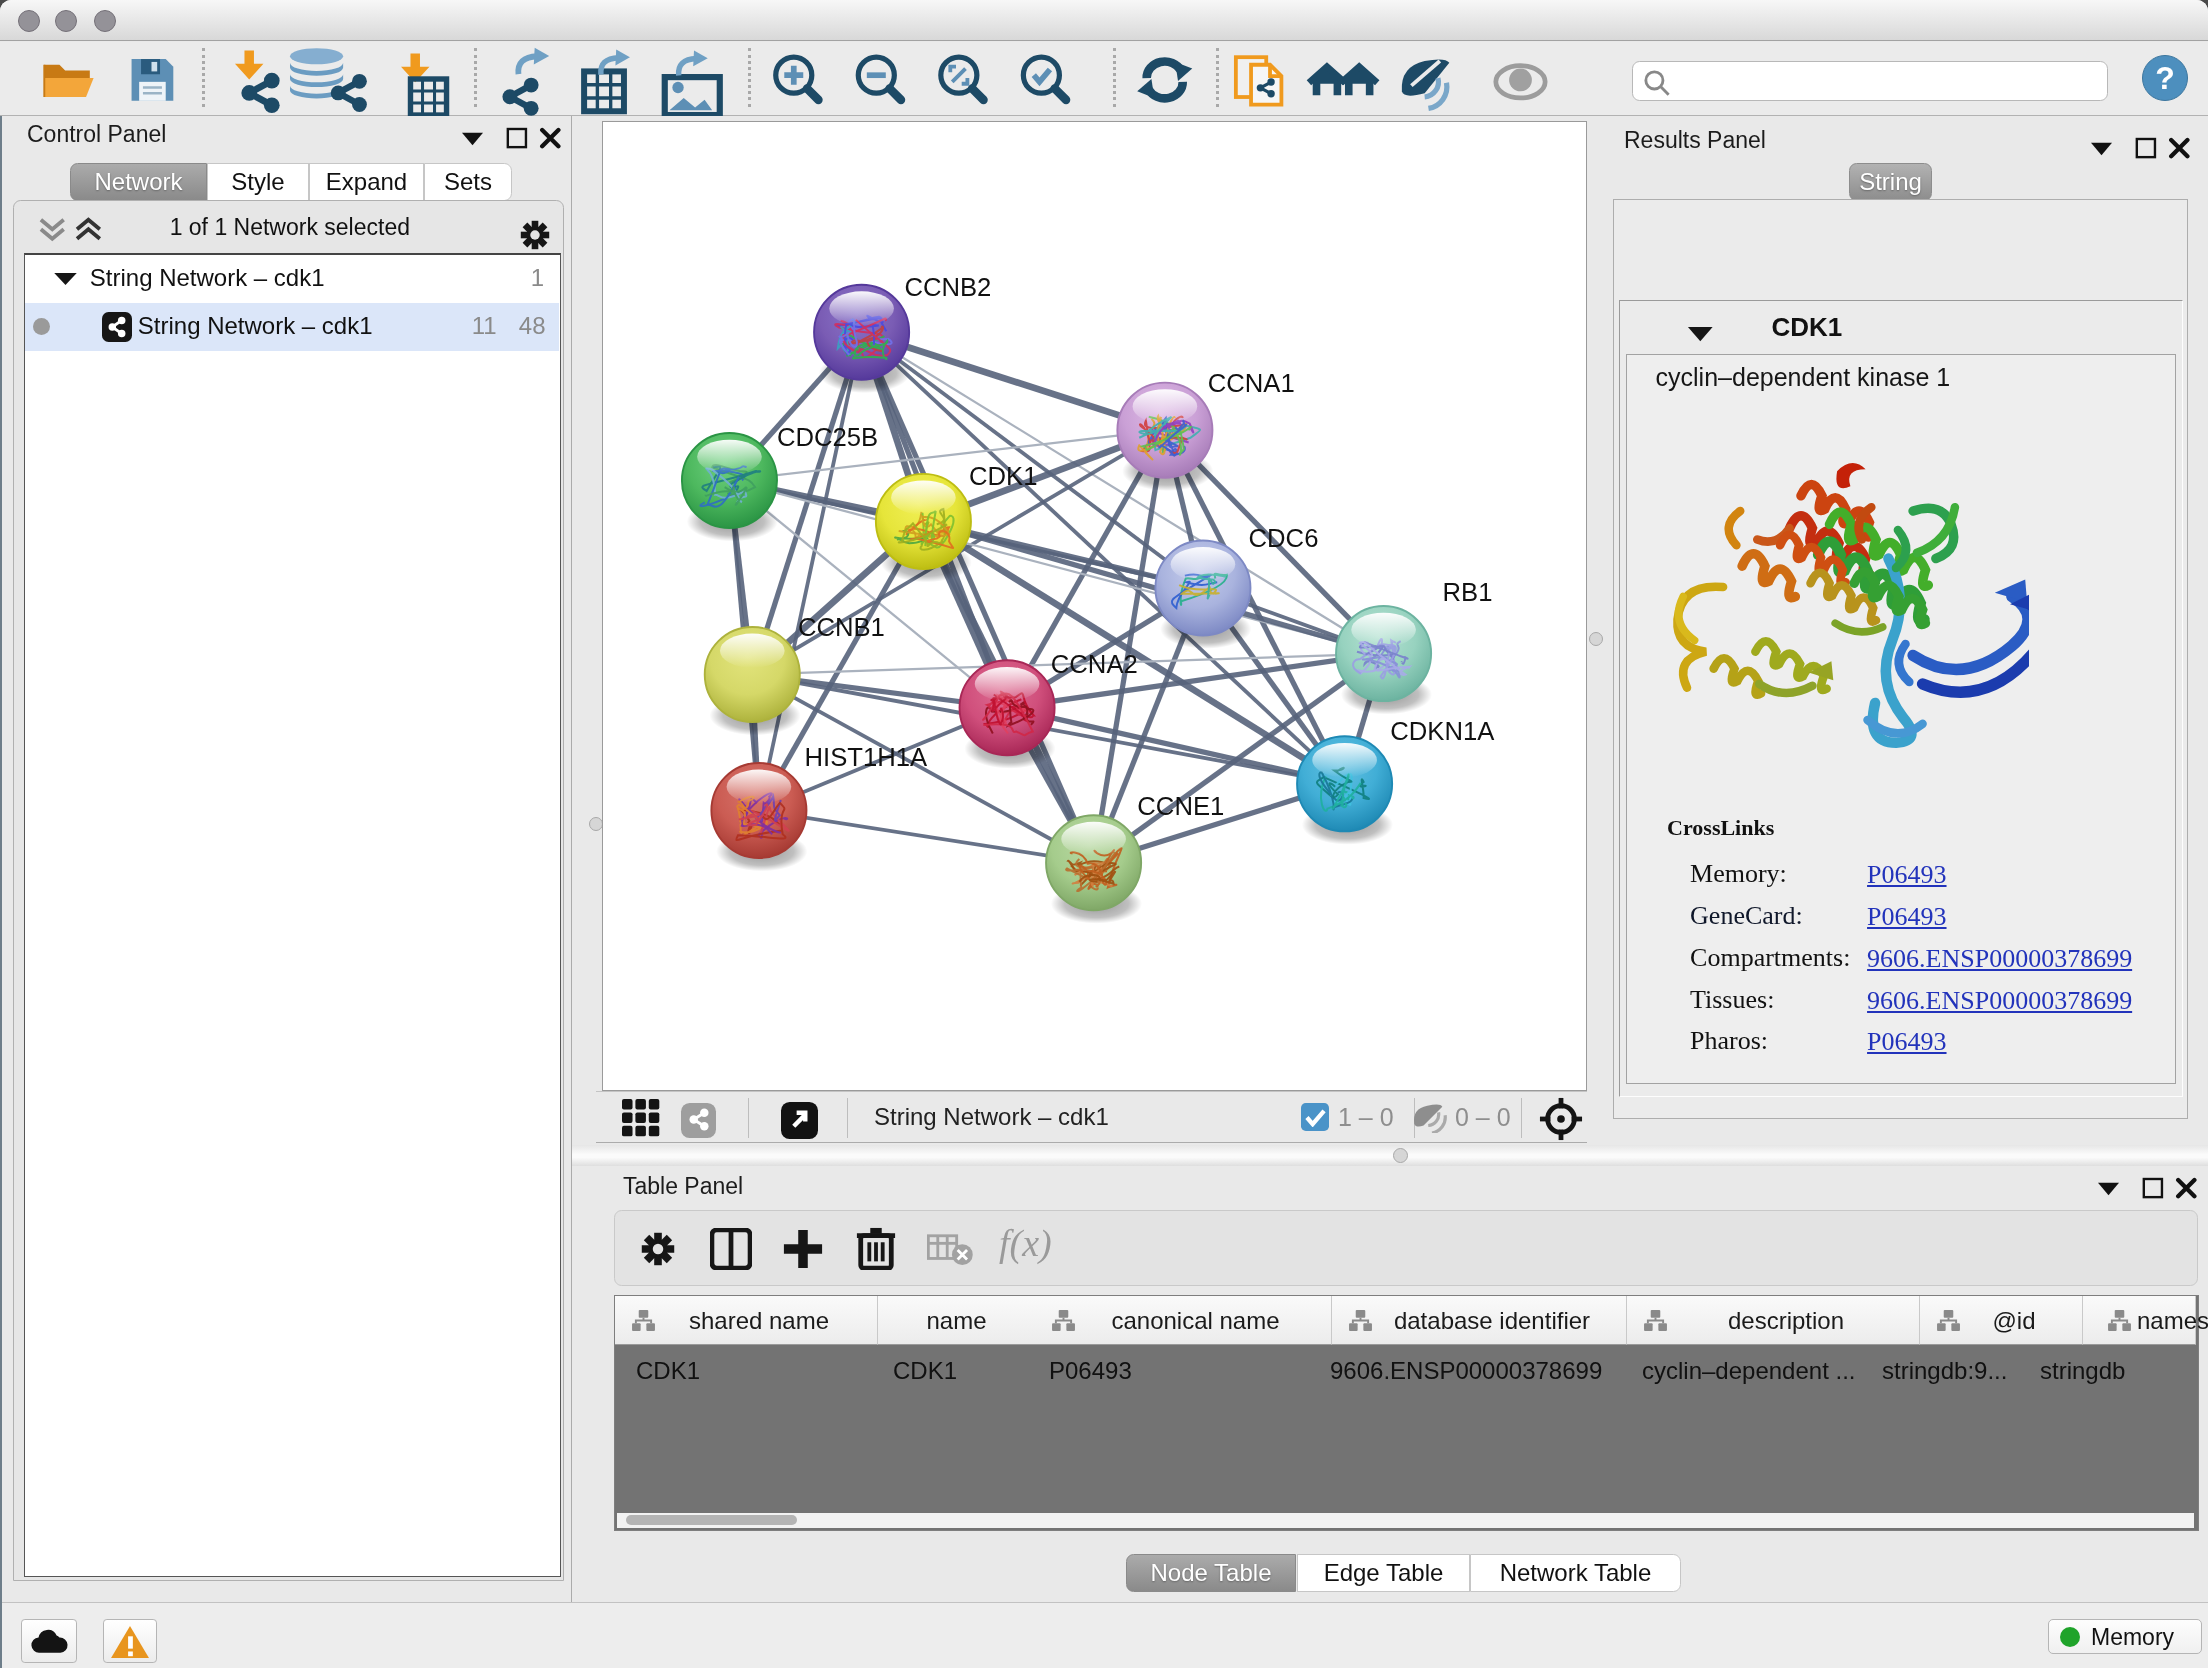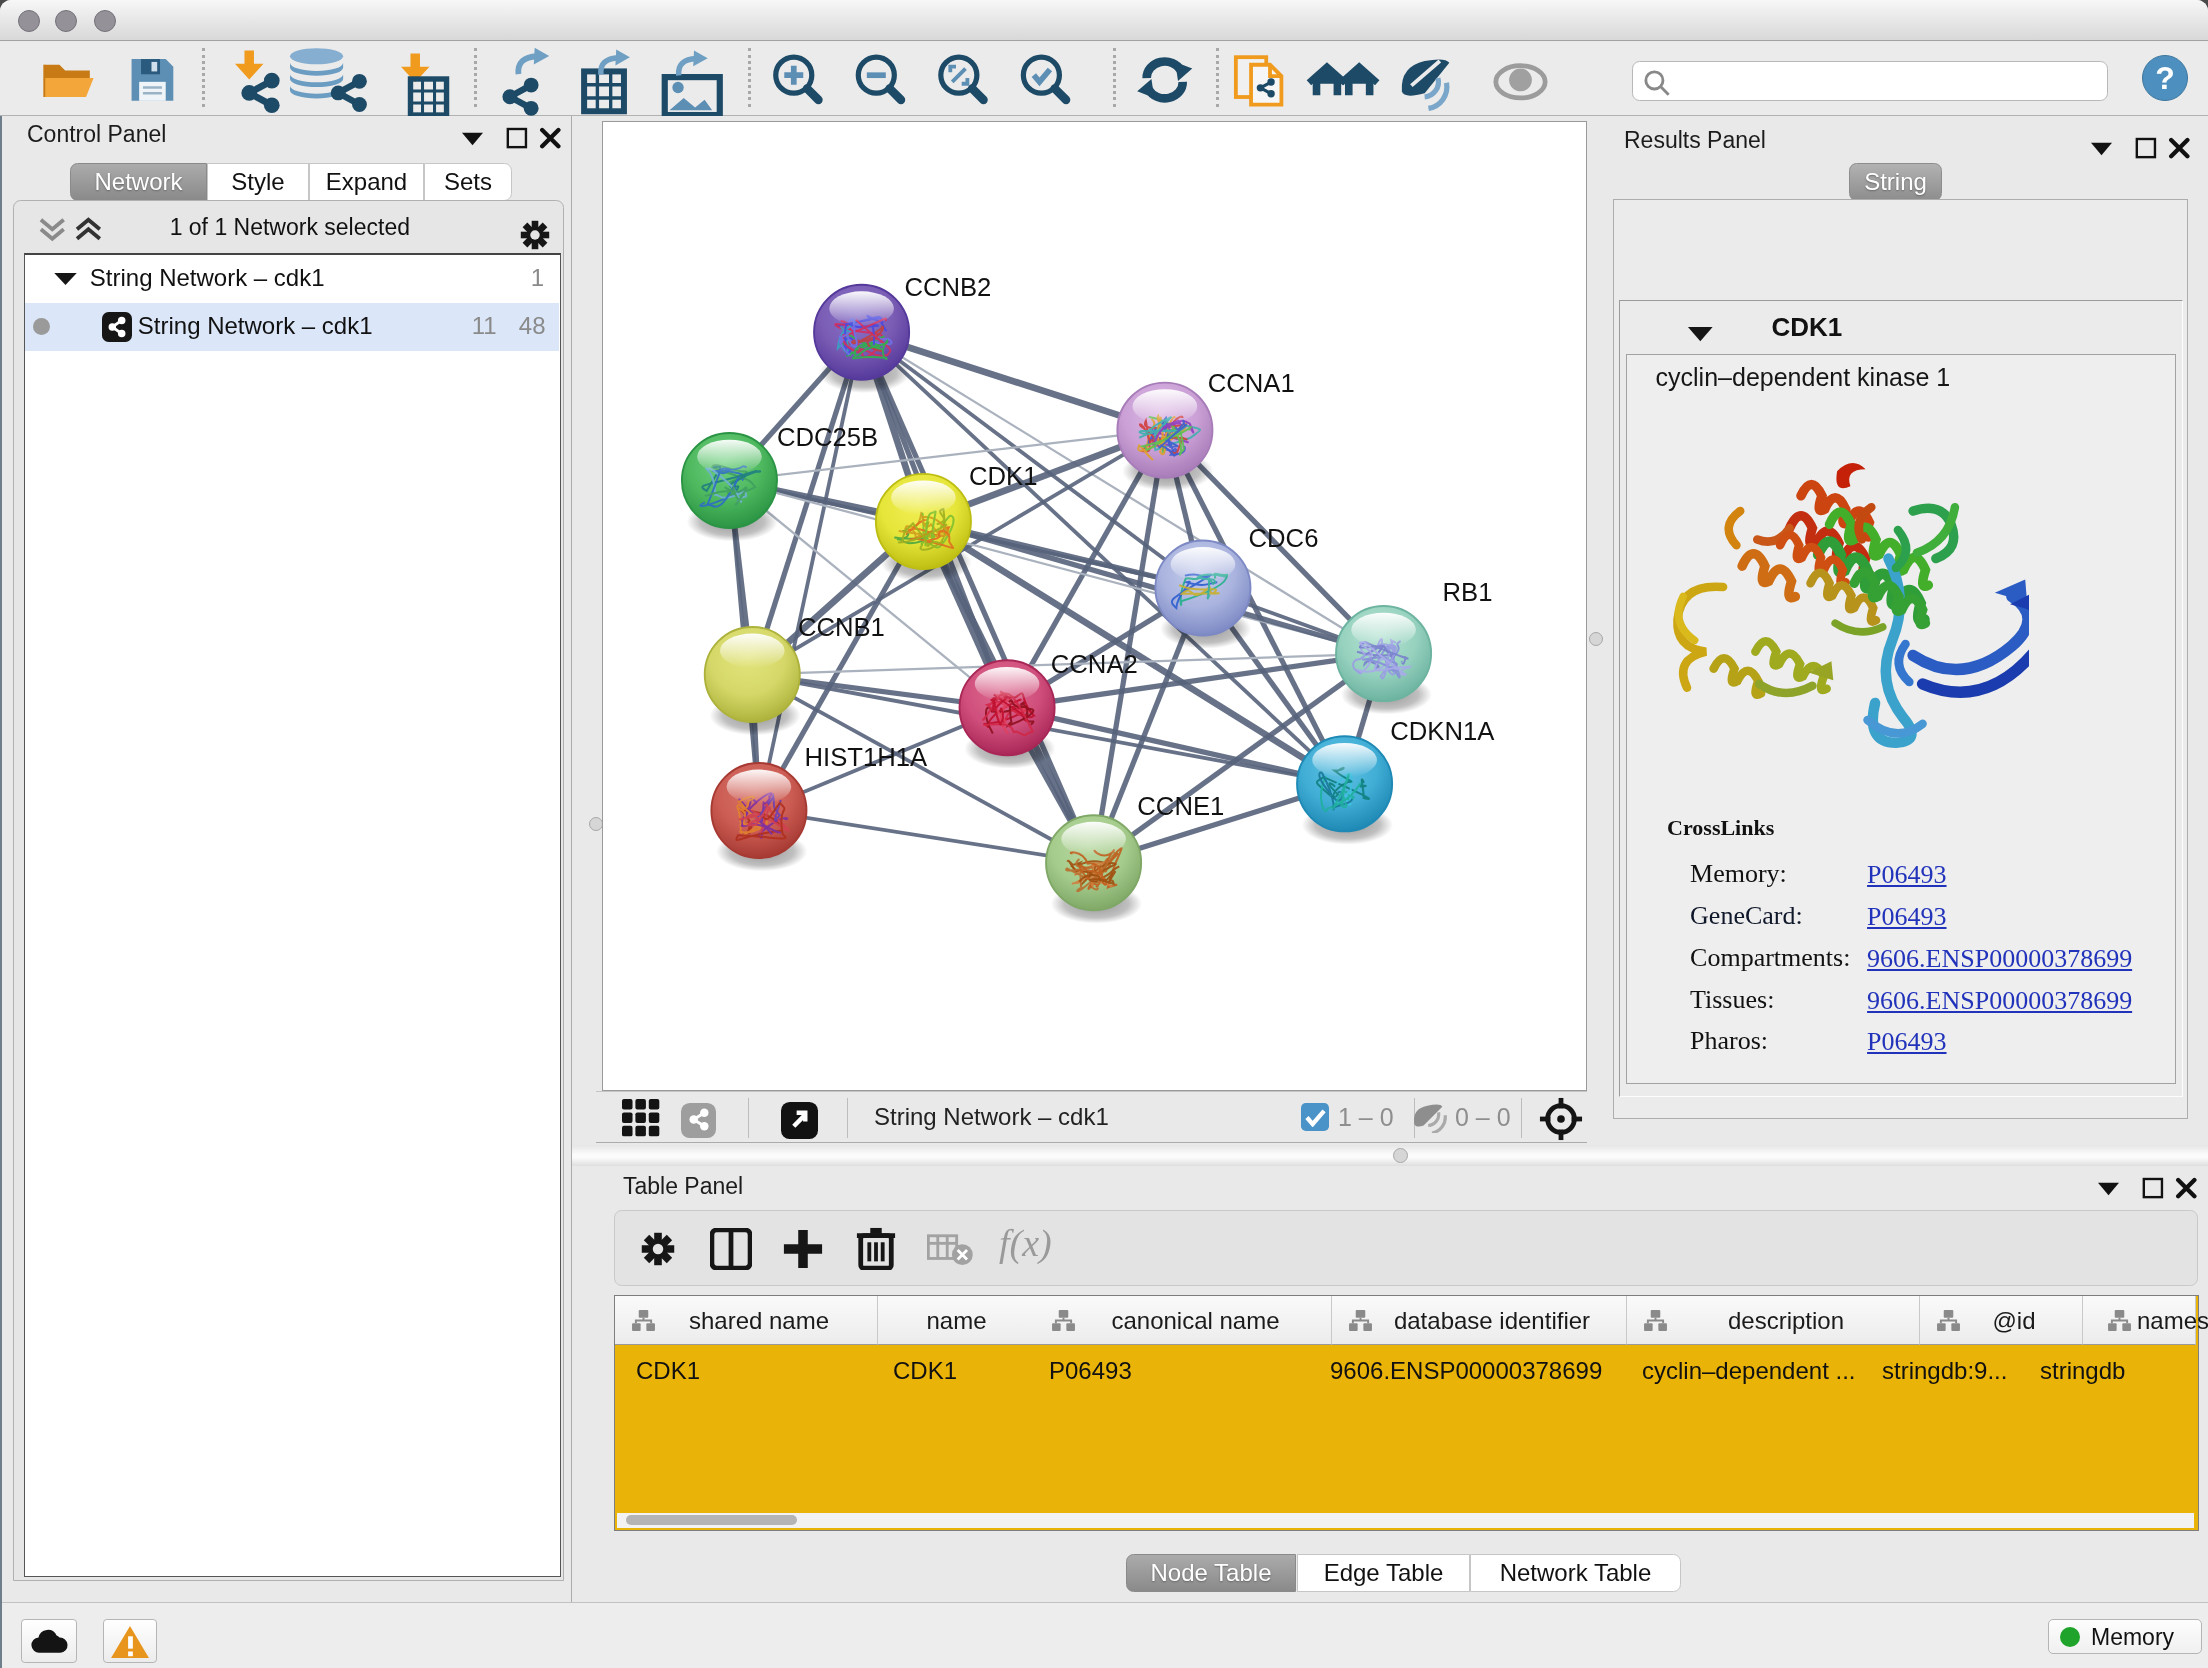--- a/index.html
+++ b/index.html
@@ -22,21 +22,21 @@
 #netbar{left:596px;top:1091px;width:991px;height:52px;background:#e9e9e9;border-top:1px solid #c4c4c4;border-bottom:1px solid #ababab;}
 .nbsep{top:5.7px;height:40px;width:0;border-left:1px solid #bdbdbd;}
 #resultspanel{left:1607px;top:116px;width:601px;height:1027px;}
 #rp-outer{left:5.7px;top:83px;width:575px;height:920px;background:#ebebeb;border:1px solid #adadad;}
 .sunken{border-top:1.9px solid #9a9a9a;border-left:1.9px solid #9a9a9a;border-bottom:1.9px solid #fdfdfd;border-right:1.9px solid #fdfdfd;background:#ebebeb;}
 .btn{background:linear-gradient(#ffffff,#f2f2f2);border:1.4px solid #c6c6c6;border-radius:7.6px;font-size:24px;color:#111;text-align:center;}
 .serif{font-family:"Liberation Serif",serif;}
 a.lnk{color:#2233bb;font-family:"Liberation Serif",serif;text-decoration:underline;}
 #tablepanel{left:571px;top:1168px;width:1638px;height:434px;}
 #tp-toolbar{left:43px;top:42px;width:1584px;height:76px;background:#e3e3e3;border:1px solid #c9c9c9;border-radius:7.6px;}
-#tp-table{left:43px;top:127px;width:1585px;height:236px;background:#eab308;border:1.9px solid #7e7e7e;}
+#tp-table{left:43px;top:127px;width:1585px;height:236px;background:#737373;border:1.9px solid #7e7e7e;}
 .th{position:absolute;top:0;height:49px;background:linear-gradient(#fafafa,#ececec);border-right:1px solid #c9c9c9;border-bottom:1.9px solid #9a9a9a;}
 .thlbl{position:absolute;top:11.4px;width:100%;text-align:center;font-size:24px;color:#1a1a1a;}
 .td{position:absolute;top:61px;font-size:24px;color:#111;}
 #statusbar{left:0;top:1602px;width:2208px;height:67px;background:#ededed;border-top:1px solid #c2c2c2;}
 .sbtn{top:16px;width:56px;height:44px;background:linear-gradient(#ffffff,#ececec);border:1.4px solid #b5b5b5;border-radius:3.8px;text-align:center;}
 </style></head><body>
 <div id="win">
     <div id="titlebar" class="abs">
       <div class="light abs" style="left:18px"></div>
       <div class="light abs" style="left:55px"></div>
@@ -598,21 +598,21 @@
         <circle cx="23" cy="23" r="4" fill="#141414"></circle>
       </svg>
     </div>
     <div id="resultspanel" class="abs">
       <div class="ptitle abs" style="left:17px;top:10.5px">Results Panel</div>
       <svg class="abs" style="left:484px;top:21px" width="105" height="25" viewBox="0 0 110 26">
         <path d="M0 6 l22 0 l-11 13 z" fill="#111"></path>
         <rect x="48" y="2" width="19" height="19" fill="none" stroke="#111" stroke-width="2.5"></rect>
         <path d="M84 3 l17 17 M101 3 l-17 17" stroke="#111" stroke-width="4.5" stroke-linecap="round"></path>
       </svg>
-      <div class="abs" style="left:242px;top:47px;width:93px;height:38px;background:linear-gradient(#b2b2b2,#8d8d8d);border:1px solid #8d8d8d;border-radius:7.6px;color:#fff;font-size:24px;text-align:center;line-height:36px;text-shadow:0 1px 1.9px #666">String</div>
+      <div class="abs" style="left:242px;top:47px;width:83px;height:38px;background:linear-gradient(#b2b2b2,#8d8d8d);border:1px solid #8d8d8d;border-radius:7.6px;color:#fff;font-size:24px;text-align:center;line-height:36px;text-shadow:0 1px 1.9px #666">String</div>
       <div id="rp-outer" class="abs">
         <div class="sunken abs" style="left:5.7px;top:100px;width:564px;height:797px">
           <svg class="abs" style="left:67px;top:24px" width="28.5" height="19" viewBox="0 0 30 20">
             <path d="M1 2 l26 0 l-13 15 z" fill="#161616"></path>
           </svg>
           <div class="abs" style="left:0;top:11.4px;width:373px;text-align:center;font-size:26px;font-weight:bold;color:#111">CDK1</div>
           <div class="abs" style="left:5.7px;top:53px;width:550px;height:730px;background:#eeeeee;border:1px solid #a2a2a2">
             <div class="abs" style="left:28.5px;top:7.6px;font-size:25px;color:#161616">cyclin–dependent kinase 1</div>
             <svg width="361" height="306" style="position:absolute;left:41px;top:99px" viewBox="0 0 380 322">
               <path d="M178 18 q 16 -16 30 -2 q -22 0 -16 18 q -18 8 -14 -16 z" fill="#c42108"></path>

